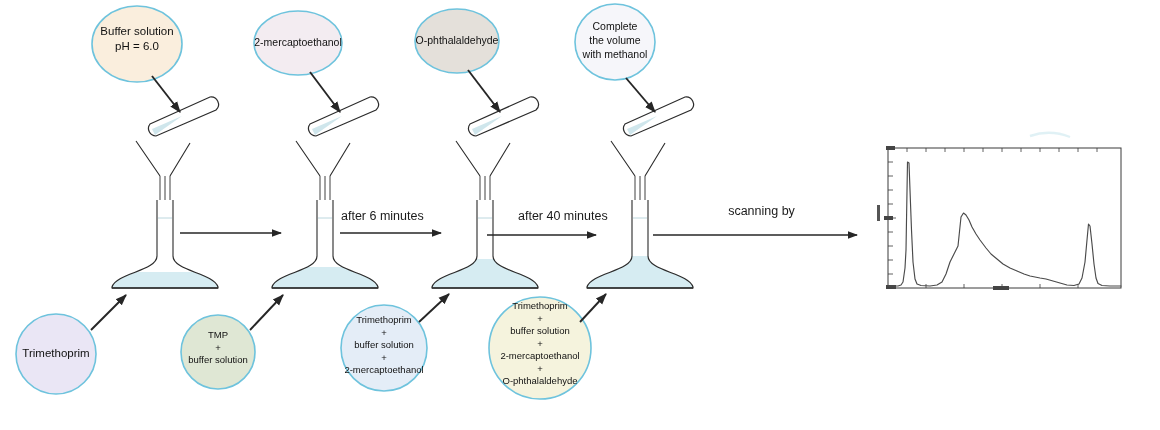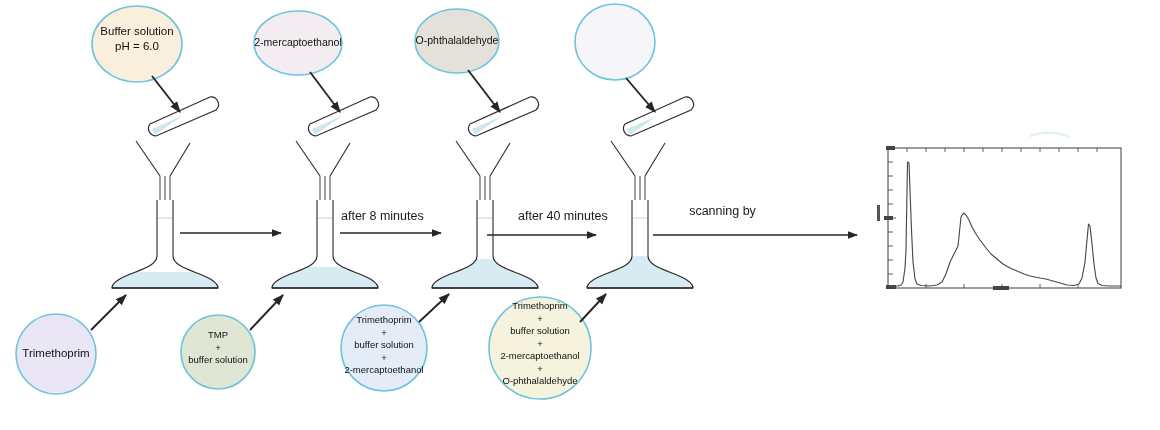--- a/index.html
+++ b/index.html
@@ -235,20 +235,25 @@
   </div>
 
   <div class="node-label reagent-label sm" style="left:243px; top:36px; width:110px;">
     <span>2-mercaptoethanol</span>
   </div>
 
   <div class="node-label reagent-label sm" style="left:402px; top:34px; width:110px;">
     <span>O-phthalaldehyde</span>
   </div>
 
+  <div class="node-label reagent-label sm" style="left:560px; top:20px; width:110px;">
+    <span>Complete</span>
+    <span>the volume</span>
+    <span>with methanol</span>
+  </div>
 
   <div class="node-label reagent-label" style="left:1px; top:346px; width:110px;">
     <span>Trimethoprim</span>
   </div>
 
   <div class="node-label mix-label" style="left:163px; top:329px; width:110px;justify-content:flex-end;">
     <span>TMP</span>
     <span>+</span>
     <span>buffer solution</span>
   </div>
@@ -265,24 +270,24 @@
     <span>Trimethoprim</span>
     <span>+</span>
     <span>buffer solution</span>
     <span>+</span>
     <span>2-mercaptoethanol</span>
     <span>+</span>
     <span>O-phthalaldehyde</span>
   </div>
 
   <div class="step-label" style="left:341px; top:208px;">
-    <span>after 8 minutes</span>
+    <span>after 6 minutes</span>
   </div>
 
   <div class="step-label" style="left:481px; top:208px;margin-left:37px;">
     <span>after 40 minutes</span>
   </div>
 
-  <div class="step-label" style="left:620px; top:203px; width:205px;">
+  <div class="step-label" style="left:659px; top:203px; width:205px;">
     <span>scanning by</span>
   </div>
 
 </div>
 
 </body></html>

